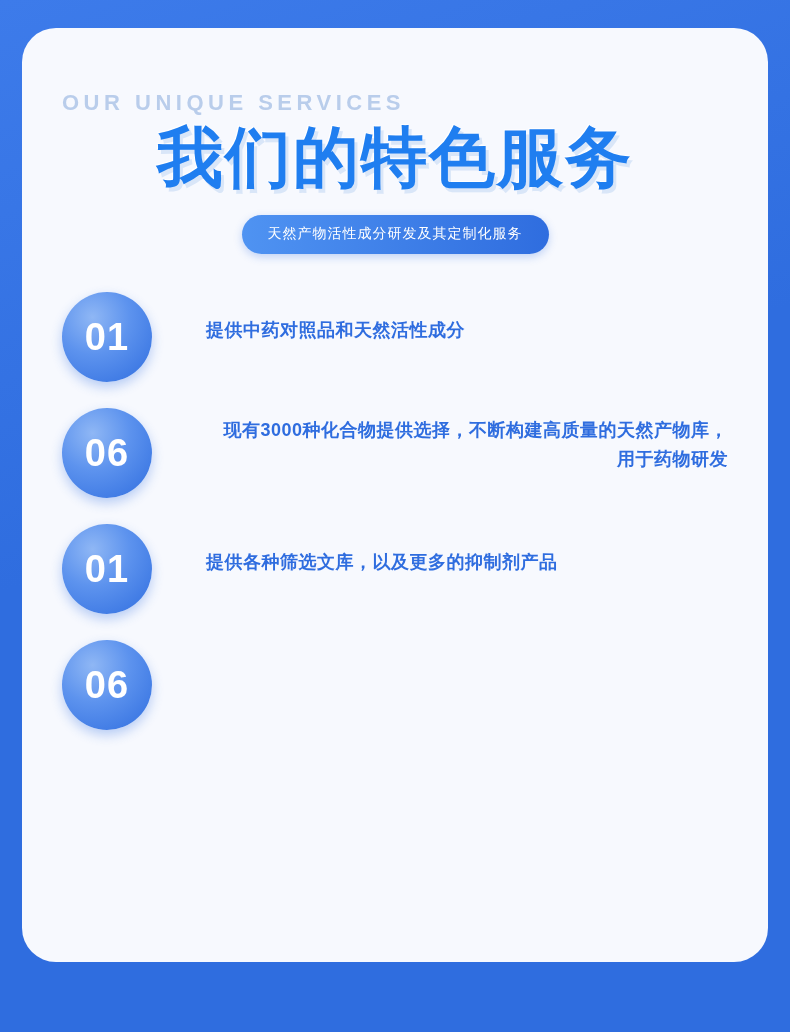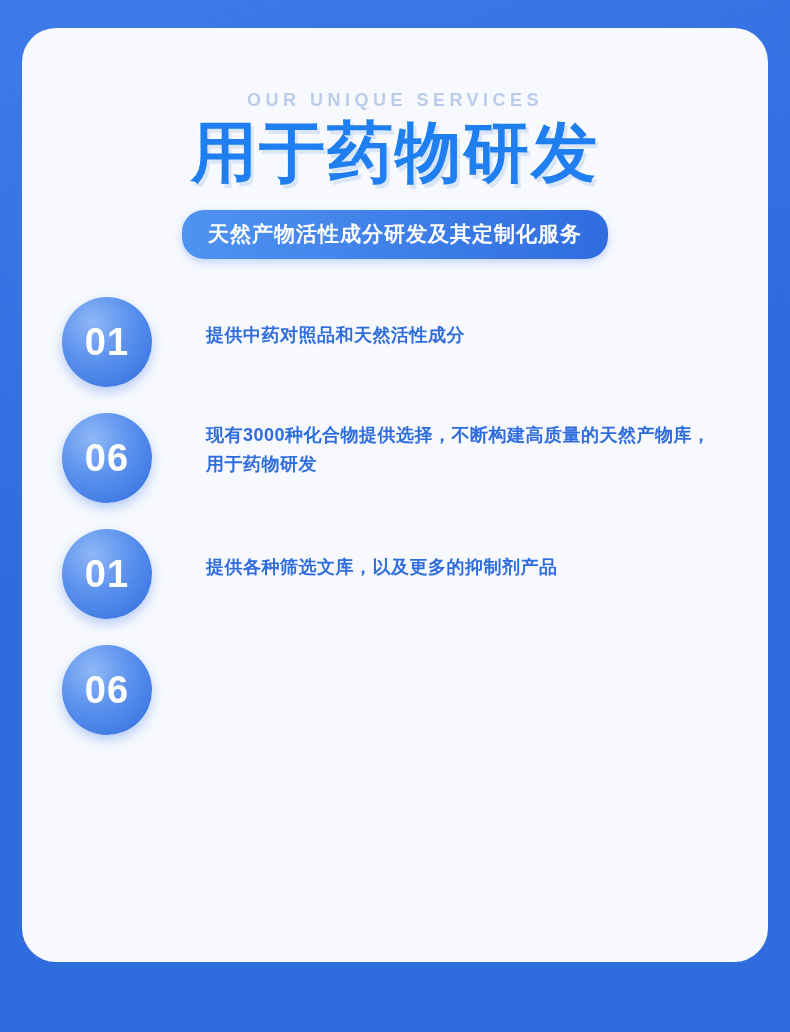--- a/index.html
+++ b/index.html
@@ -25,23 +25,22 @@
     position: relative;
     width: 100%;
     height: 100%;
     background: #f7f9fe;
     border-radius: 34px;
     box-sizing: border-box;
     padding: 62px 40px 40px 40px;
     overflow: hidden;
   }
   .eyebrow {
-    text-align: center;
     color: #b9cdeb;
-    font-size: 18px;
+    font-size: 22px;
     font-weight: bold;
     letter-spacing: 4.5px;
     margin: 0 0 6px 0;
   }
   .headline {
     text-align: center;
     font-size: 66px;
     line-height: 1.08;
     font-weight: bold;
     color: #1f7ef0;
@@ -51,22 +50,22 @@
   }
   .subtitle-wrap {
     display: flex;
     justify-content: center;
     margin-top: 22px;
   }
   .subtitle {
     display: inline-block;
     background: linear-gradient(90deg, #4f93f2 0%, #2f6ddf 100%);
     color: #ffffff;
-    font-size: 21px;
-    font-weight: bold;
+    font-size: 14px;
+    font-weight: normal;
     letter-spacing: 1px;
     padding: 10px 26px 11px 26px;
     border-radius: 22px;
     box-shadow: 0 3px 8px rgba(47,109,223,0.28);
   }
   .list {
     margin-top: 38px;
   }
   .item {
     display: flex;
@@ -92,32 +91,32 @@
   .item-text {
     flex: 1 1 auto;
     color: #2f6ddf;
     font-size: 18px;
     font-weight: bold;
     line-height: 1.62;
     padding-left: 18px;
     padding-top: 24px;
     letter-spacing: 0.5px;
   }
-  .item.two-line .item-text { padding-top: 8px; }
+  .item.two-line .item-text { padding-top: 8px; text-align: right; }
   .item.bottom .item-text { padding-top: 8px; }
 </style>
 </head>
 <body>
 
 <div class="poster">
   <div class="card">
 
     <div class="eyebrow">OUR UNIQUE SERVICES</div>
 
-    <h1 class="headline">用于药物研发</h1>
+    <h1 class="headline">我们的特色服务</h1>
 
     <div class="subtitle-wrap">
       <span class="subtitle">天然产物活性成分研发及其定制化服务</span>
     </div>
 
     <div class="list">
 
       <div class="item">
         <div class="badge">01</div>
         <div class="item-text">提供中药对照品和天然活性成分</div>

